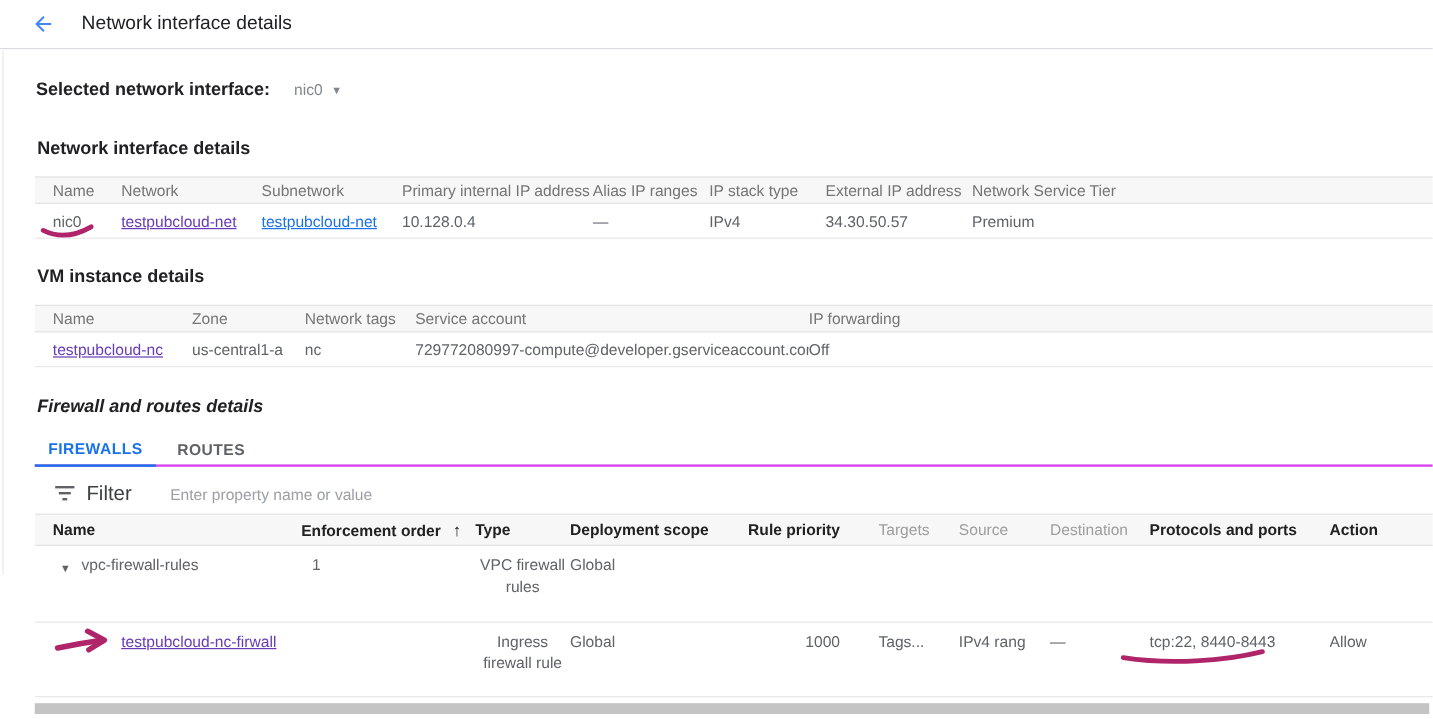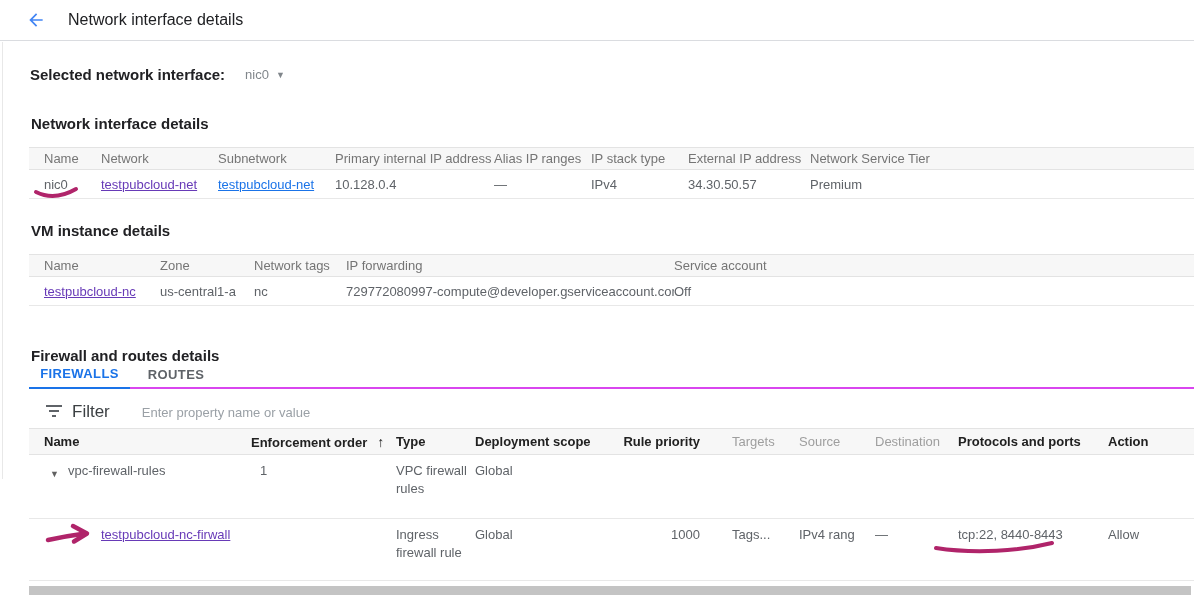--- a/index.html
+++ b/index.html
@@ -61,21 +61,21 @@
   
   .fwt { position:absolute; top:428px; left:29px; right:0; font-size:13px; }
   .fwt .row { grid-template-columns:207px 145px 79px 145px 84px 28px 67px 76px 83px 150px auto; }
   .fwt .hrow { height:27px; }
   .fwt .hrow .c { color:#212121; font-weight:bold; }
   .fwt .hrow .c.dim { color:#9e9e9e; font-weight:normal; }
   .fwt .drow { align-items:start; line-height:18px; padding-top:7px; }
   .fwt .drow.r1 { height:64px; }
   .fwt .drow.r2 { height:62px; }
   .c { overflow:hidden; white-space:nowrap; }
-  .c.wrap { white-space:normal; }
+  .c.wrap { white-space:normal;text-align:center; }
   .c.num { text-align:right; padding-right:4px; }
   .name-cell { display:flex; align-items:flex-start; padding-left:6px; }
   .expander { font-size:9px; color:#616161; margin-right:9px; margin-top:3px; cursor:pointer; }
   .indent { padding-left:57px; }
   .sort-arrow { font-size:14px; color:#212121; margin-left:10px; }
 
   
   .hscroll { position:absolute; top:586px; left:29px; right:3px; height:9px; background:#c4c4c4; }
 
   
@@ -125,33 +125,33 @@
       <div class="c">Premium</div>
     </div>
   </div>
 
   <div class="sec-h" style="top:222px;">VM instance details</div>
   <div class="tbl t2" style="top:254px;">
     <div class="row hrow">
       <div class="c">Name</div>
       <div class="c">Zone</div>
       <div class="c">Network tags</div>
+      <div class="c">Service account</div>
       <div class="c">IP forwarding</div>
-      <div class="c">Service account</div>
     </div>
     <div class="row drow">
       <div class="c"><a class="lnk-p">testpubcloud-nc</a></div>
       <div class="c">us-central1-a</div>
       <div class="c">nc</div>
       <div class="c">729772080997-compute@developer.gserviceaccount.com</div>
       <div class="c">Off</div>
     </div>
   </div>
 
-  <div class="sec-h" style="top:347px;">Firewall and routes details</div>
+  <div class="sec-h" style="top:330px;font-style:italic;">Firewall and routes details</div>
 
   <div class="tabs">
     <div class="tab t-fw active">FIREWALLS</div>
     <div class="tab t-rt">ROUTES</div>
   </div>
 
   <div class="filterbar">
     <span class="f-icon">
       <div style="width:16px;"></div>
         <div style="width:10px;"></div>

